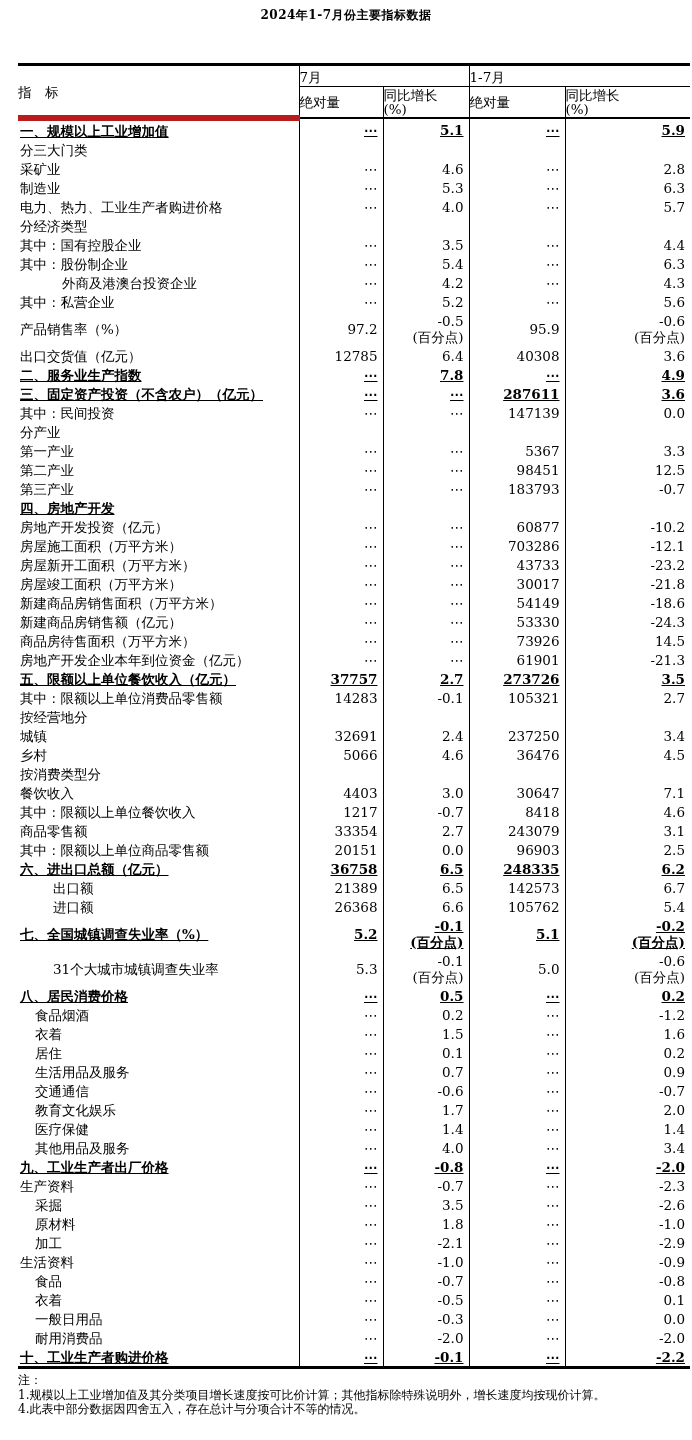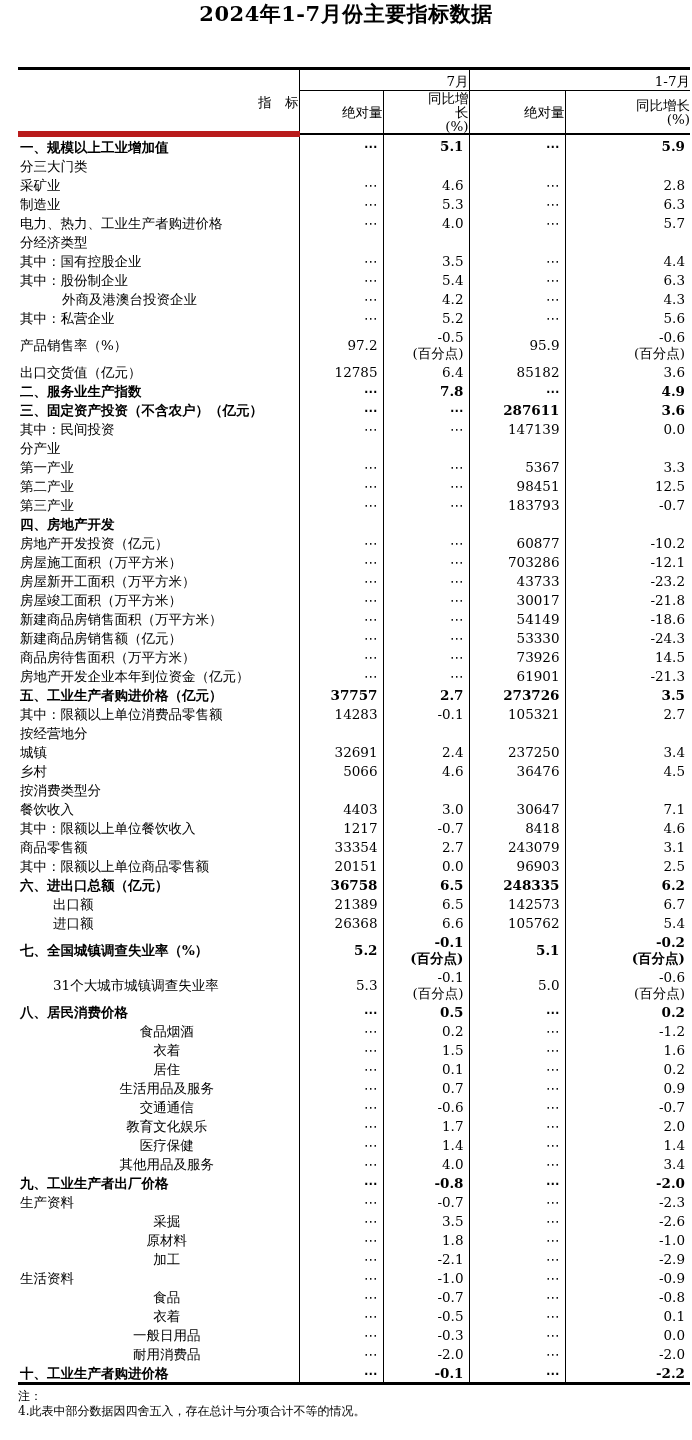--- a/index.html
+++ b/index.html
@@ -2,43 +2,43 @@
 <html><head>
 <meta charset="utf-8">
 <style>
   html,body{margin:0;padding:0;background:#fff;color:#000;}
   body{
     width:692px;height:1440px;overflow:hidden;
     font-family:"DejaVu Serif","Liberation Serif",serif;
     -webkit-font-smoothing:none;
   }
   .page-title{
-    text-align:center;
-    font-size:21px;font-weight:bold;letter-spacing:0.5px;
+    padding-top:7px;text-align:center;
+    font-size:12px;font-weight:bold;letter-spacing:0.5px;
   }
   .tbl-wrap{margin:39px 0 0 18px;}
   table{
     border-collapse:collapse;table-layout:fixed;width:672px;
     border-top:3px solid #000;border-bottom:3px solid #000;
   }
   th,td{font-weight:normal;vertical-align:middle;padding:0;}
-  thead th{font-size:13.5px;text-align:right;padding-left:39px;}
+  thead th{font-size:13.5px;text-align:left;}
   tr.months th{height:18px;line-height:18px;padding-top:2px;}
   th.month{border-bottom:1px solid #000;}
   th.ind-head{border-bottom:6px solid #b91c1c;}
   tr.subhead th{height:30px;line-height:14px;border-bottom:2px solid #000;white-space:pre-line;margin-top:20px;}
   .c1,.c2,.c3,.c4{border-left:1px solid #000;}
   tbody td{
     font-size:13.5px;line-height:16px;padding:1.5px 0;
     white-space:pre-line;
   }
   td.label{text-align:left;padding-left:2px;}
   td.num{text-align:right;padding-right:5px;}
-  tr.bold td{font-weight:bold;}
-  td.ind1{padding-left:17px;text-align:center;}
+  tr.bold td{font-weight:bold;text-decoration:underline;}
+  td.ind1{padding-left:17px;}
   td.ind2{padding-left:35px;}
   td.ind3{padding-left:44px;}
   .notes{
     margin:4px 4px 0 18px;
     font-size:12px;line-height:14.5px;
   }
 </style>
 </head>
 <body>
 
@@ -145,21 +145,21 @@
           <td class="num c2">-0.5
 (百分点)</td>
           <td class="num c3">95.9</td>
           <td class="num c4">-0.6
 (百分点)</td>
         </tr>
         <tr>
           <td class="label">出口交货值（亿元）</td>
           <td class="num c1">12785</td>
           <td class="num c2">6.4</td>
-          <td class="num c3">85182</td>
+          <td class="num c3">40308</td>
           <td class="num c4">3.6</td>
         </tr>
         <tr class="bold">
           <td class="label">二、服务业生产指数</td>
           <td class="num c1">⋯</td>
           <td class="num c2">7.8</td>
           <td class="num c3">⋯</td>
           <td class="num c4">4.9</td>
         </tr>
         <tr class="bold">
@@ -261,21 +261,21 @@
           <td class="num c4">14.5</td>
         </tr>
         <tr>
           <td class="label">房地产开发企业本年到位资金（亿元）</td>
           <td class="num c1">⋯</td>
           <td class="num c2">⋯</td>
           <td class="num c3">61901</td>
           <td class="num c4">-21.3</td>
         </tr>
         <tr class="bold">
-          <td class="label">五、工业生产者购进价格（亿元）</td>
+          <td class="label">五、限额以上单位餐饮收入（亿元）</td>
           <td class="num c1">37757</td>
           <td class="num c2">2.7</td>
           <td class="num c3">273726</td>
           <td class="num c4">3.5</td>
         </tr>
         <tr>
           <td class="label">其中：限额以上单位消费品零售额</td>
           <td class="num c1">14283</td>
           <td class="num c2">-0.1</td>
           <td class="num c3">105321</td>
@@ -516,15 +516,16 @@
           <td class="num c3">⋯</td>
           <td class="num c4">-2.2</td>
         </tr>
       </tbody>
   </table>
 </div>
 
 <div class="notes">
   <div>注：</div>
   <div id="notes-list">
+      <div>1.规模以上工业增加值及其分类项目增长速度按可比价计算；其他指标除特殊说明外，增长速度均按现价计算。</div>
       <div>4.此表中部分数据因四舍五入，存在总计与分项合计不等的情况。</div>
     </div>
 </div>
 
 </body></html>

